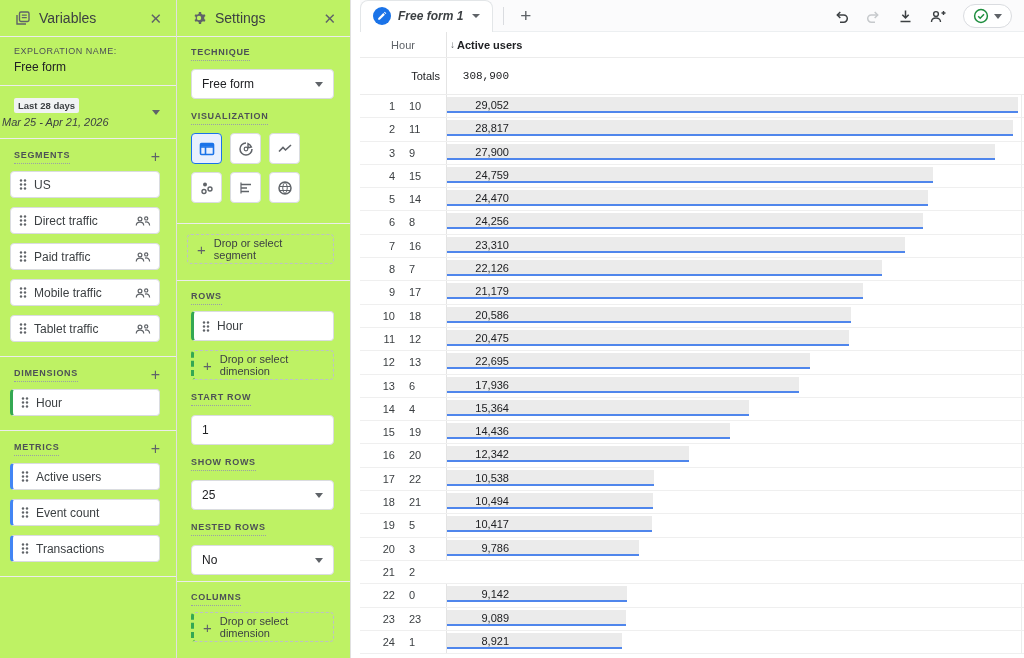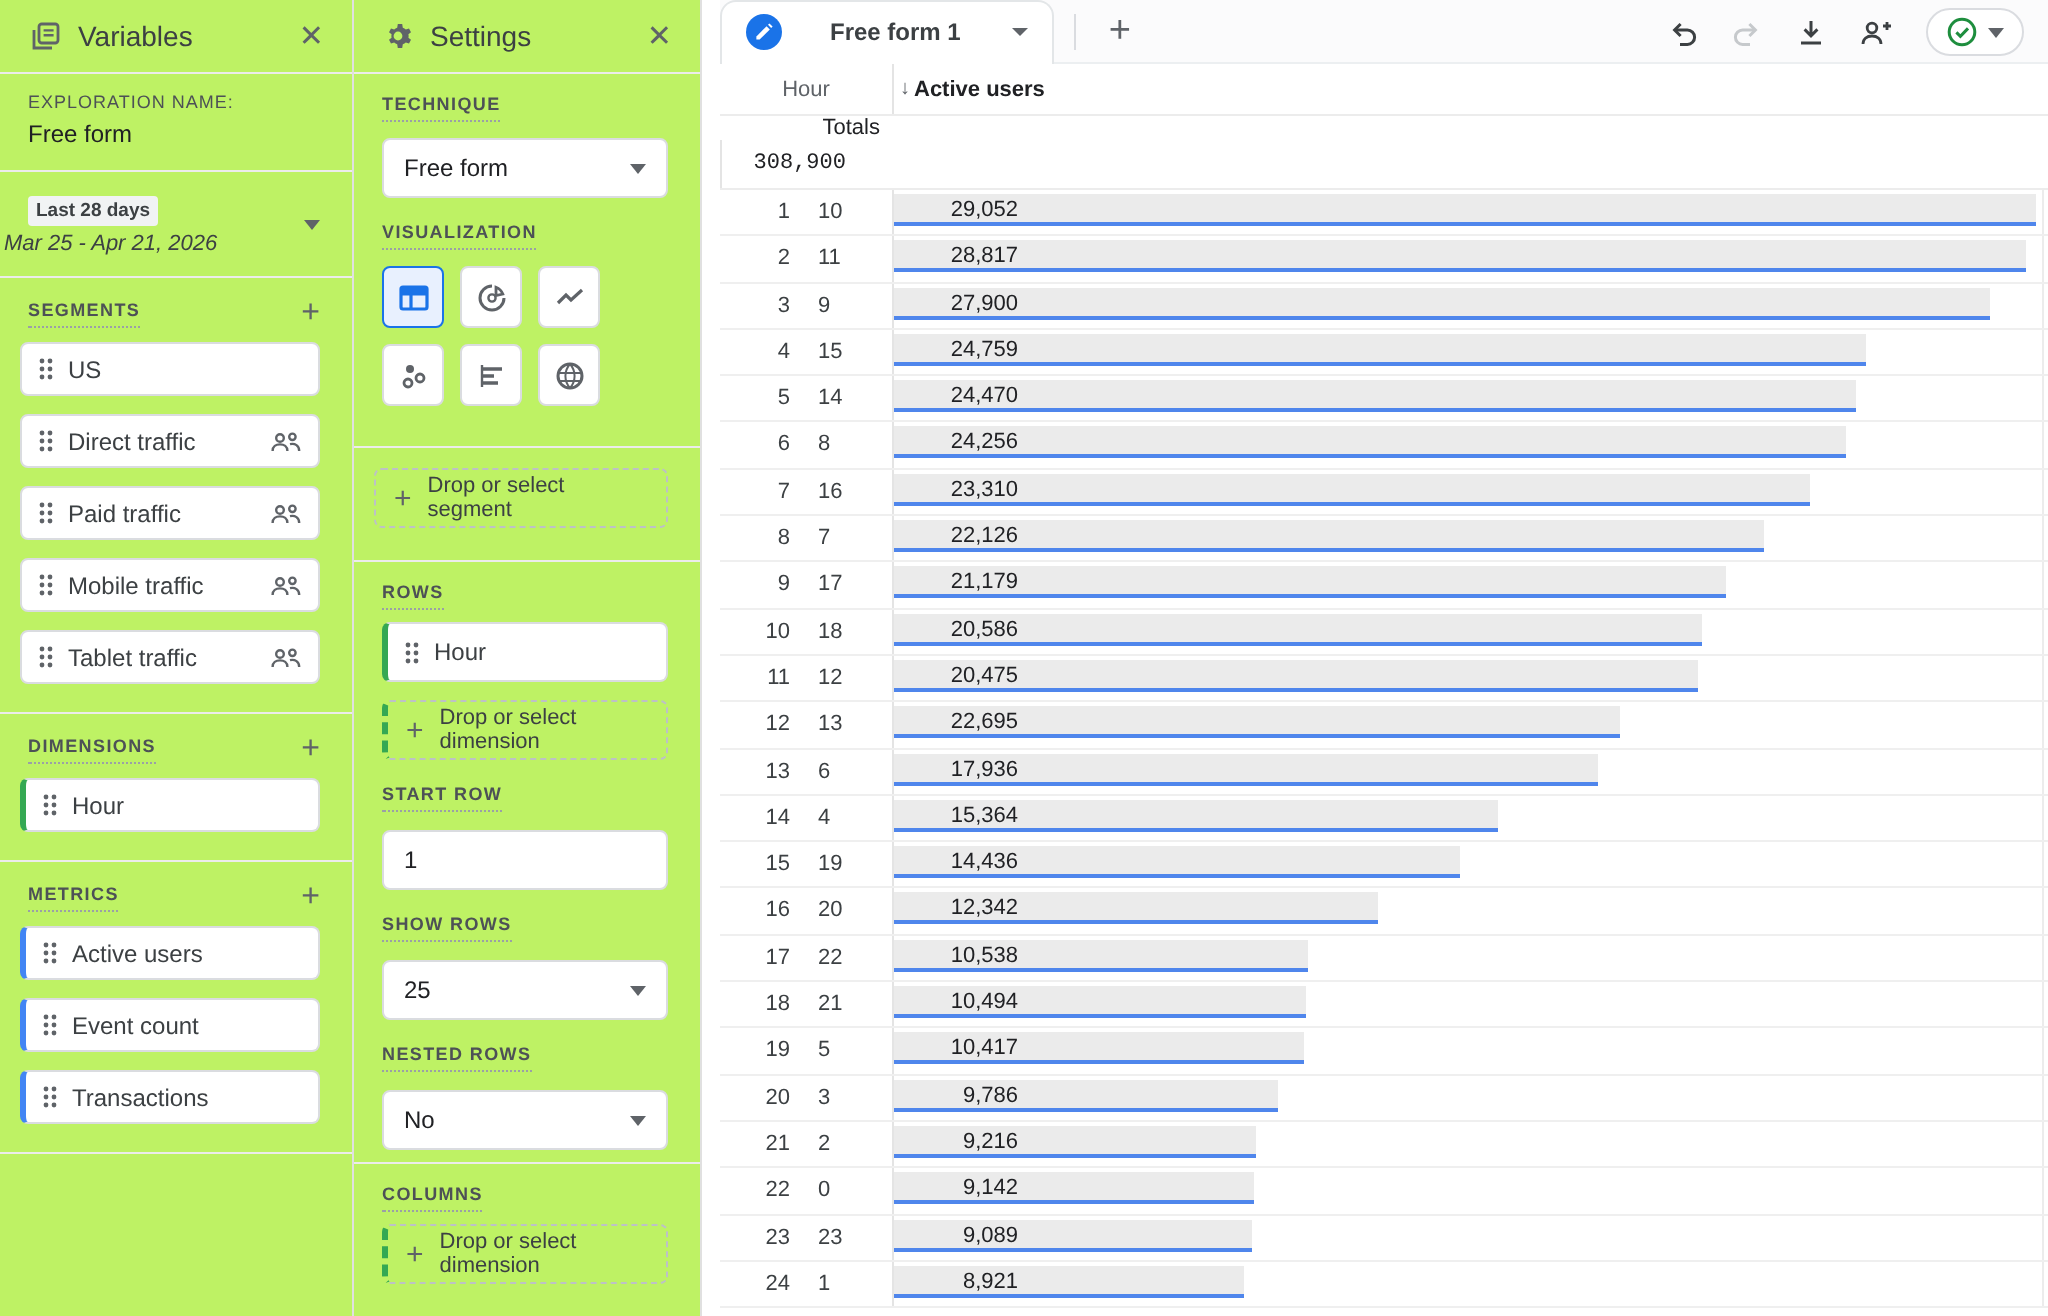--- a/index.html
+++ b/index.html
@@ -48,41 +48,41 @@
   #settings-panel { left:177px; width:174px; }
   .viz-grid { display:flex; flex-wrap:wrap; gap:8px; padding:2px 14px 4px; width:170px; }
   .viz-btn { width:31px; height:31px; border:1px solid #dadce0; border-radius:4px; background:#fff;
     display:flex; align-items:center; justify-content:center; cursor:pointer; }
   .viz-btn.selected { border-color:#1a73e8; background:#e8f0fe; }
 
   
   #main { position:absolute; left:351px; top:0; right:0; height:658px; background:#fff; }
   .canvas { margin-left:9px; height:100%; position:relative; }
   .tabstrip { height:32px; position:relative; background:#fbfbfc; border-bottom:1px solid #eceff1; display:flex; align-items:center; }
-  .tab { display:flex; align-items:center; gap:24px; height:32px; padding:0 12px; background:#fff;
-    border:1px solid #e3e6e8; border-bottom:none; border-radius:8px 8px 0 0; cursor:pointer; }
+  .tab { display:flex; align-items:center; gap:7px; height:32px; padding:0 12px; background:#fff;
+    border:1px solid #e3e6e8; border-bottom:none; border-radius:8px 8px 0 0; cursor:pointer;font-style:italic; }
   .tab-circle { width:18px; height:18px; border-radius:50%; background:#1a73e8; display:flex; align-items:center; justify-content:center; }
   .tab-label { font-size:12px; font-weight:700; color:#3c4043; }
   .tab .caret { margin-left:2px; border-top-width:4px; }
   .tab-div { width:1px; height:18px; background:#dadce0; margin:0 10px; }
   .add-tab { font-size:19px; color:#5f6368; cursor:pointer; padding:0 6px; }
   .top-icons { position:absolute; right:12px; top:0; height:32px; display:flex; align-items:center; gap:15px; }
   .icon-btn { cursor:pointer; display:flex; align-items:center; }
   .status-pill { display:flex; align-items:center; gap:5px; border:1px solid #dadce0; border-radius:14px;
     padding:3px 9px; cursor:pointer; background:#fff; }
 
   
   .tbl { position:relative; }
   .tbl-header { display:flex; height:26px; align-items:center; border-bottom:1px solid #ececec; }
   .dim-area { width:86px; flex:none; }
   .dim-header { text-align:center; font-size:11px; color:#5f6368; }
   .metric-area { flex:1; border-left:1px solid #e4e4e4; height:100%; display:flex; align-items:center; padding-left:3px; position:relative; }
   .metric-header { font-size:11px; font-weight:700; color:#202124; }
   .sort-arrow { font-size:10px; color:#5f6368; font-weight:400; margin-right:2px; }
-  .totals-row { display:flex; height:37px; align-items:flex-start; border-bottom:1px solid #ececec;flex-direction:column; }
+  .totals-row { display:flex; height:37px; align-items:center; border-bottom:1px solid #ececec; }
   .totals-label { width:86px; flex:none; text-align:right; padding-right:6px; font-size:11px; color:#202124; }
   .totals-num { width:62px; text-align:right; font-size:11px; color:#202124; }
   .t-row { display:flex; height:23.3px; border-bottom:1px solid #efefef; }
   .idx { width:35px; flex:none; text-align:right; font-size:11px; color:#3c4043; line-height:22px; }
   .hourv { width:51px; flex:none; padding-left:14px; font-size:11px; color:#3c4043; line-height:22px; }
   .cellwrap { flex:1; border-left:1px solid #e4e4e4; border-right:1px solid #ececec; margin-right:2px; position:relative; }
   .bar { position:absolute; left:0; top:2px; height:16px; background:#ebebeb; border-bottom:2px solid #4f86ec; }
   .num { position:absolute; left:0; top:0; width:62px; text-align:right; font-size:11px; color:#202124; line-height:21px; }
   svg { display:block; }
 </style>
@@ -670,24 +670,20 @@
             <div class="idx">20</div>
             <div class="hourv">3</div>
             <div class="cellwrap">
               <div class="bar" style="width:33.48%"></div>
               <div class="num">9,786</div>
             </div>
           </div>
           <div class="t-row">
             <div class="idx">21</div>
             <div class="hourv">2</div>
-            <div class="cellwrap">
-              <div class="bar" style="width:31.53%"></div>
-              <div class="num">9,216</div>
-            </div>
           </div>
           <div class="t-row">
             <div class="idx">22</div>
             <div class="hourv">0</div>
             <div class="cellwrap">
               <div class="bar" style="width:31.28%"></div>
               <div class="num">9,142</div>
             </div>
           </div>
           <div class="t-row">

